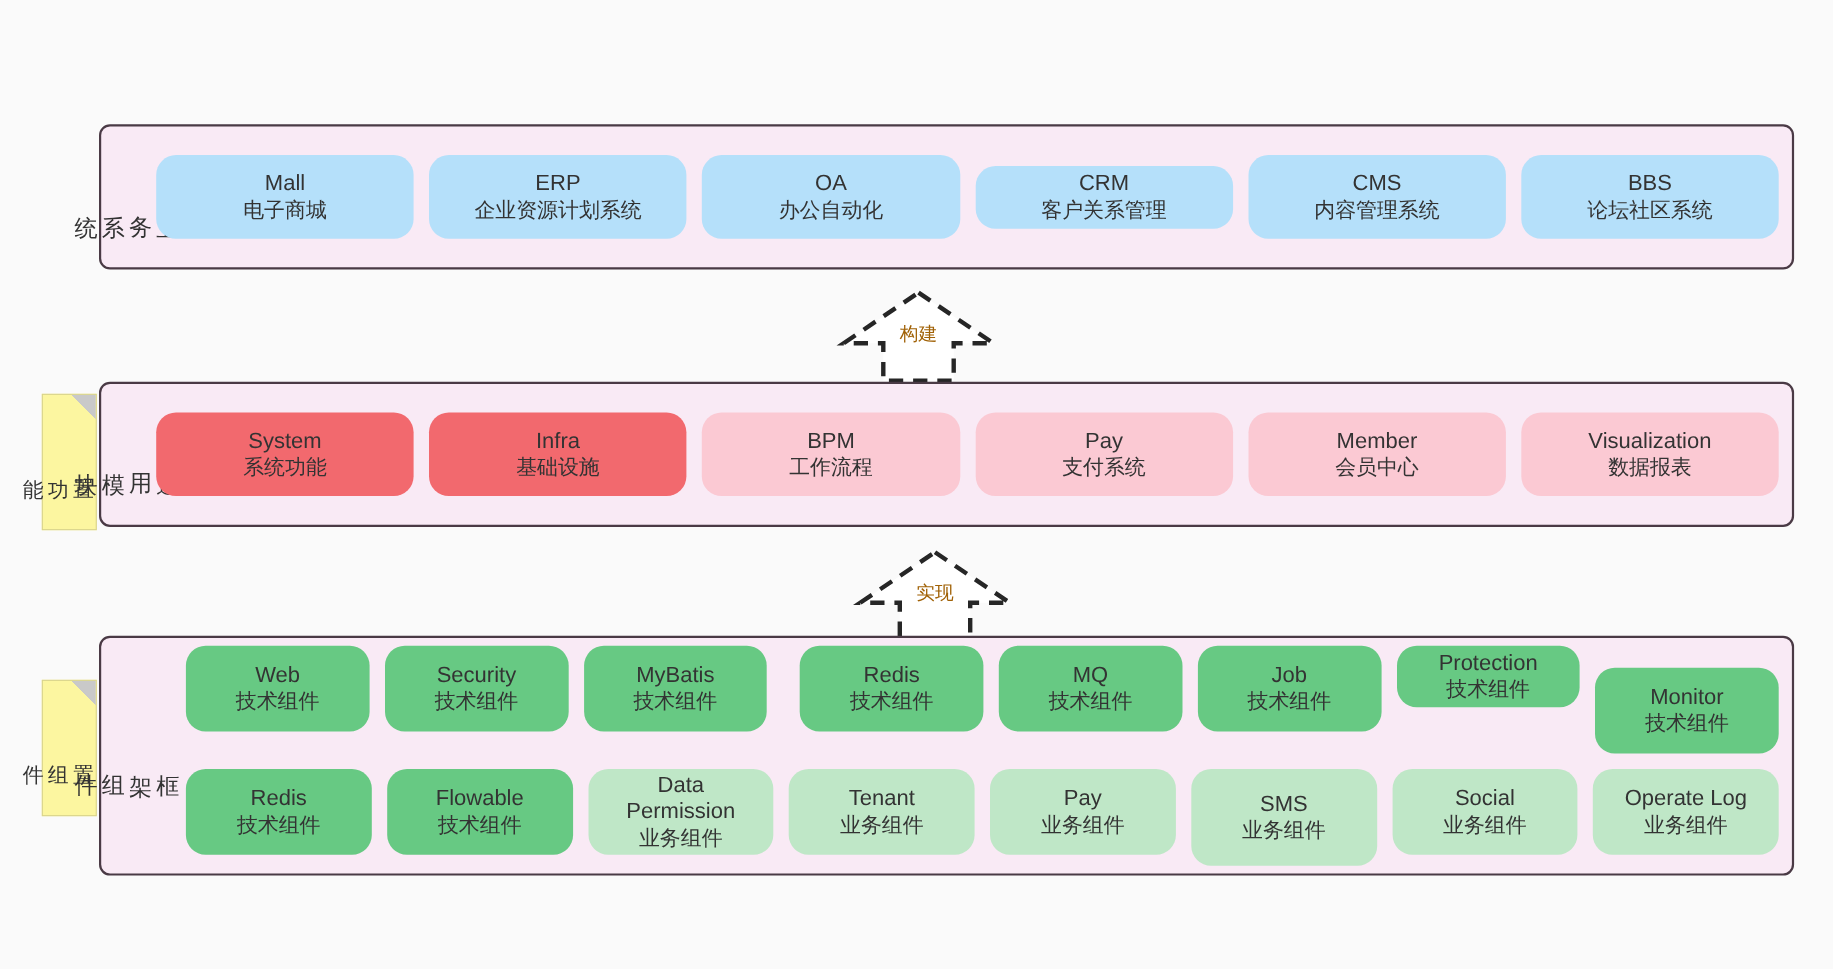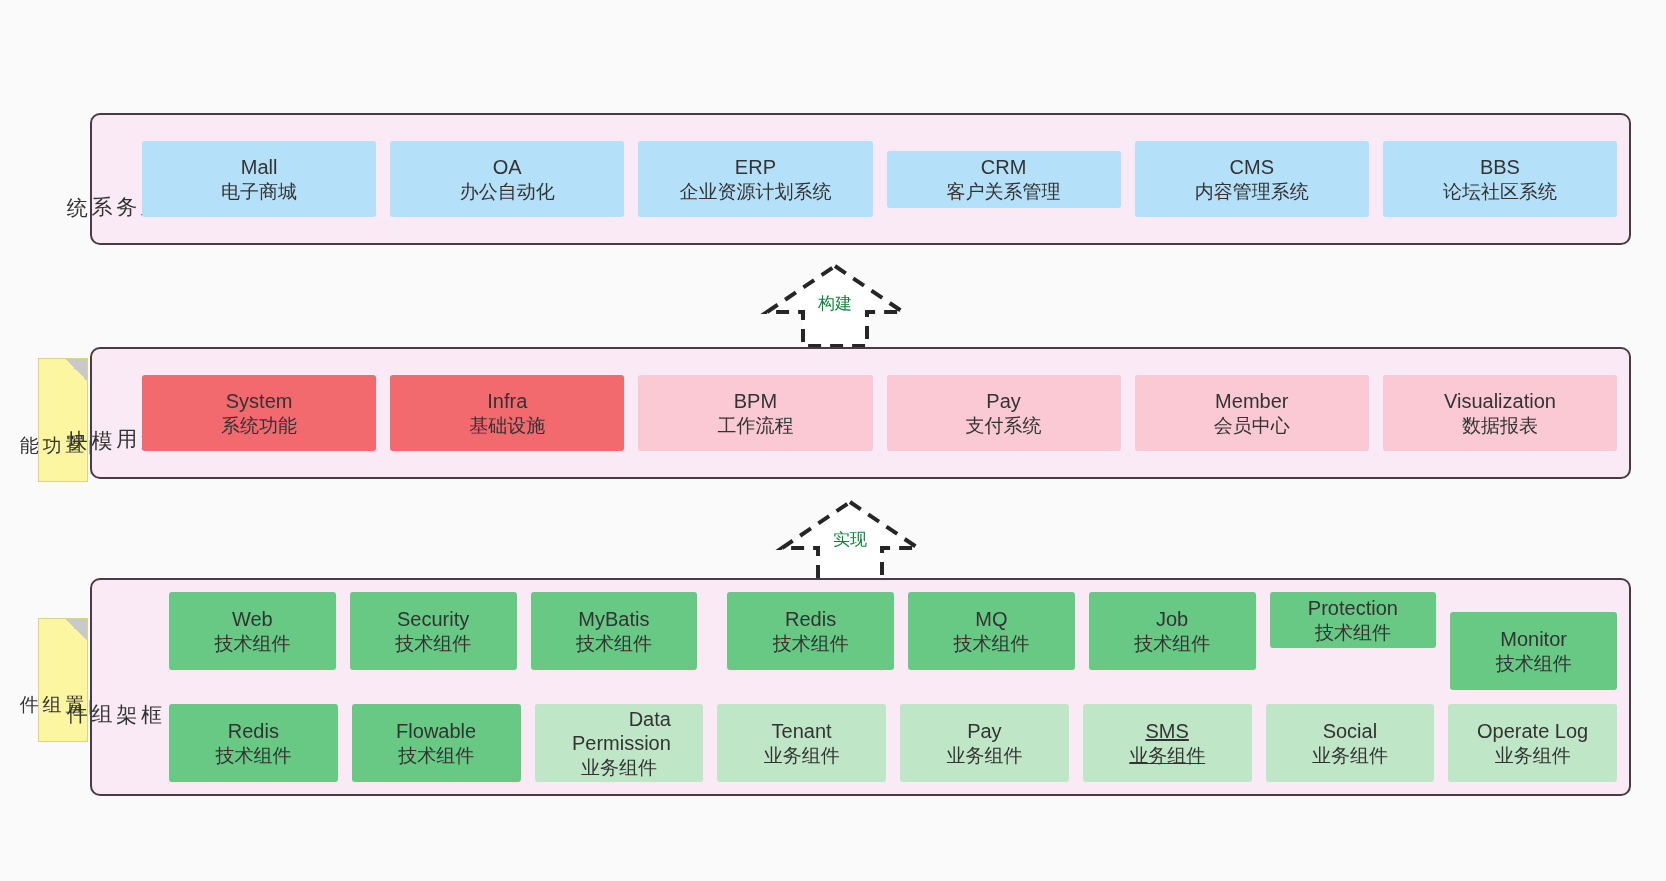--- a/index.html
+++ b/index.html
@@ -70,26 +70,26 @@
     display: flex;
     align-items: stretch;
     justify-content: space-between;
     width: 100%;
     gap: 14px;
   }
 
   
   .card {
     flex: 1 1 0;
-    border-radius: 3px;
+    border-radius: 18px;
     display: flex;
     flex-direction: column;
     align-items: center;
     justify-content: center;
-    text-align: right;
+    text-align: center;
     box-sizing: border-box;
     padding: 6px 4px;
   }
   .card .t1 {
     font-size: 20px;
     line-height: 1.22;
   }
   .card .t2 {
     font-size: 19px;
     line-height: 1.22;
@@ -127,21 +127,21 @@
     background: linear-gradient(225deg, #c9c9c9 0%, #c9c9c9 50%, transparent 50%);
   }
 
   
   .connector {
     position: absolute;
   }
   .connector .lbl {
     position: absolute;
     font-size: 17px;
-    color: #15803d;
+    color: #a16207;
     white-space: nowrap;
     left: 50%;
     transform: translateX(-50%);
   }
 </style>
 </head>
 <body>
 
 <div class="canvas">
 
@@ -149,26 +149,26 @@
     <div class="layer-title">业
 务
 系
 统</div>
     <div class="layer-body">
       <div class="card blue" style="height:76px;">
         <div class="t1">Mall</div>
         <div class="t2">电子商城</div>
       </div>
       <div class="card blue" style="height:76px;">
+        <div class="t1">ERP</div>
+        <div class="t2">企业资源计划系统</div>
+      </div>
+      <div class="card blue" style="height:76px;">
         <div class="t1">OA</div>
         <div class="t2">办公自动化</div>
-      </div>
-      <div class="card blue" style="height:76px;">
-        <div class="t1">ERP</div>
-        <div class="t2">企业资源计划系统</div>
       </div>
       <div class="card blue" style="height:57px;">
         <div class="t1">CRM</div>
         <div class="t2">客户关系管理</div>
       </div>
       <div class="card blue" style="height:76px;">
         <div class="t1">CMS</div>
         <div class="t2">内容管理系统</div>
       </div>
       <div class="card blue" style="height:76px;">
@@ -297,21 +297,21 @@
           <div class="t2">业务组件</div>
         </div>
         <div class="card lgreen" style="height:78px;">
           <div class="t1">Tenant</div>
           <div class="t2">业务组件</div>
         </div>
         <div class="card lgreen" style="height:78px;">
           <div class="t1">Pay</div>
           <div class="t2">业务组件</div>
         </div>
-        <div class="card lgreen" style="height:78px;text-decoration:underline;">
+        <div class="card lgreen" style="height:88px;">
           <div class="t1">SMS</div>
           <div class="t2">业务组件</div>
         </div>
         <div class="card lgreen" style="height:78px;">
           <div class="t1">Social</div>
           <div class="t2">业务组件</div>
         </div>
         <div class="card lgreen" style="height:78px;">
           <div class="t1">Operate Log</div>
           <div class="t2">业务组件</div>

